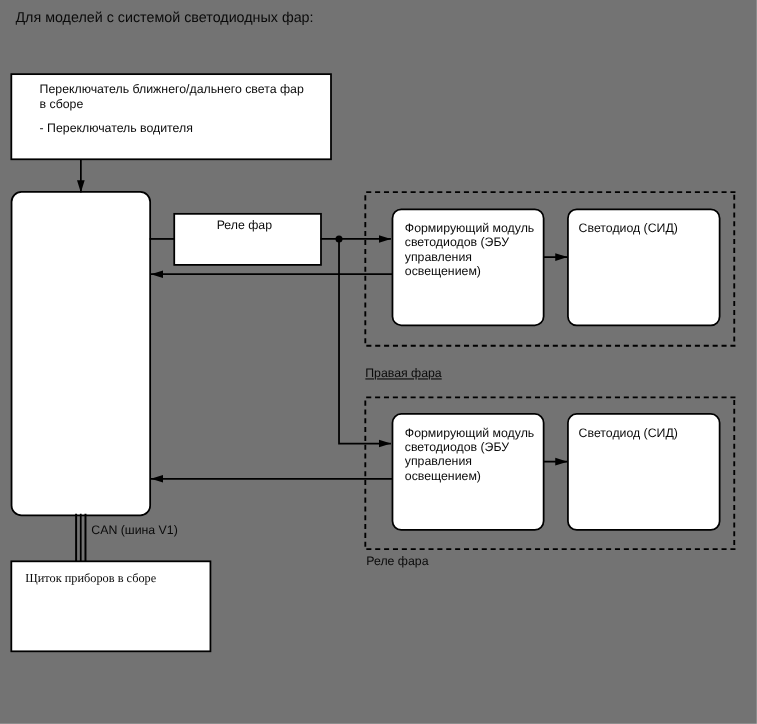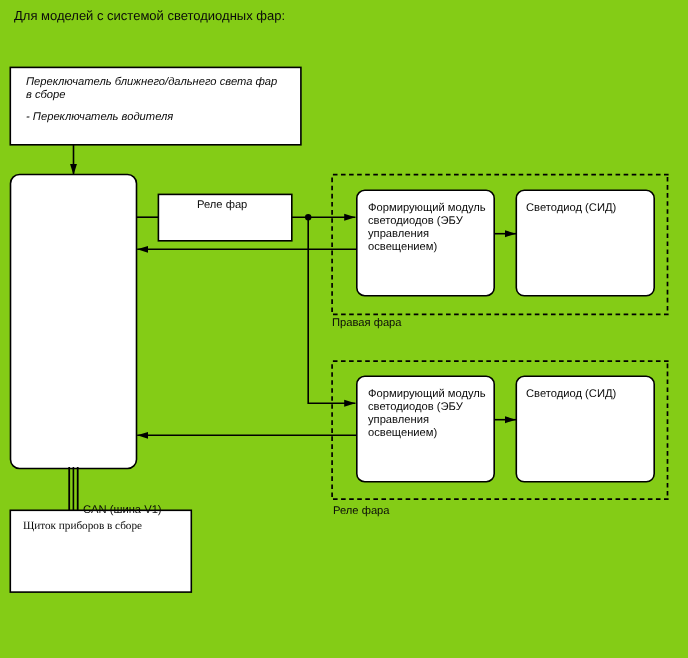--- a/index.html
+++ b/index.html
@@ -1,20 +1,20 @@
 <!DOCTYPE html>
 <html><head>
 <meta charset="utf-8">
 <title>LED headlight system diagram</title>
 <style>
   html,body{margin:0;padding:0;background:#ffffff;}
   body{width:688px;height:658px;position:relative;overflow:hidden;
        font-family:"Liberation Sans",sans-serif;color:#000;
        -webkit-font-smoothing:antialiased;text-rendering:geometricPrecision;}
-  .page{position:absolute;left:0;top:0;width:688px;height:658px;background:#84cc16;}
+  .page{position:absolute;left:0;top:0;width:688px;height:658px;background:#737373;}
   svg.canvas{position:absolute;left:0;top:0;width:688px;height:658px;
              shape-rendering:geometricPrecision;}
   .txt{position:absolute;transform:translateZ(0);-webkit-font-smoothing:antialiased;
        font-size:11.2px;color:#0a0a0a;white-space:pre;letter-spacing:0px;}
   .title{font-size:13px;}
   .txt span{display:block;line-height:13px;height:13px;}
   .txt span.gap{height:9px;}
   rect.solid{fill:#ffffff;stroke:#000000;}
   .dash{fill:none;stroke:#000000;stroke-width:1.7;
         stroke-dasharray:4.6 3.4;stroke-linecap:butt;}
@@ -76,34 +76,34 @@
 
     <line class="w" x1="357" y1="435.3" x2="137.2" y2="435.3" stroke-width="1.6" marker-end="url(#ah)"></line>
 
     <line class="w" x1="69.2" y1="467" x2="69.2" y2="510" stroke-width="1.8"></line>
     <line class="w" x1="73.4" y1="467" x2="73.4" y2="510" stroke-width="1.6"></line>
     <line class="w" x1="77.7" y1="467" x2="77.7" y2="510" stroke-width="1.8"></line>
   </svg>
 
   <div class="txt title" style="left:14px;top:9px;"><span>Для моделей с системой светодиодных фар:</span></div>
 
-  <div class="txt" style="left:26px;top:76px;font-style:italic;"><span>Переключатель ближнего/дальнего света фар</span><span>в сборе</span><span class="gap"></span><span>- Переключатель водителя</span></div>
+  <div class="txt" style="left:36px;top:76px;"><span>Переключатель ближнего/дальнего света фар</span><span>в сборе</span><span class="gap"></span><span>- Переключатель водителя</span></div>
 
   <div class="txt" style="left:178px;top:199px;margin-left:19px;"><span>Реле фар</span></div>
 
 
-  <div class="txt" style="left:83px;top:504px;"><span>CAN (шина V1)</span></div>
+  <div class="txt" style="left:83px;top:476px;"><span>CAN (шина V1)</span></div>
 
   <div class="txt" style="left:23px;top:520px;font-family:Liberation Serif, serif;"><span>Щиток приборов в сборе</span></div>
 
   <div class="txt" style="left:368px;top:202px;"><span>Формирующий модуль</span><span>светодиодов (ЭБУ</span><span>управления</span><span>освещением)</span></div>
 
   <div class="txt" style="left:526px;top:202px;"><span>Светодиод (СИД)</span></div>
 
-  <div class="txt" style="left:332px;top:317px;"><span>Правая фара</span></div>
+  <div class="txt" style="left:332px;top:334px;text-decoration:underline;"><span>Правая фара</span></div>
 
   <div class="txt" style="left:368px;top:388px;"><span>Формирующий модуль</span><span>светодиодов (ЭБУ</span><span>управления</span><span>освещением)</span></div>
 
   <div class="txt" style="left:526px;top:388px;"><span>Светодиод (СИД)</span></div>
 
   <div class="txt" style="left:333px;top:505px;"><span>Реле фара</span></div>
 
 </div>
 
 </body></html>

